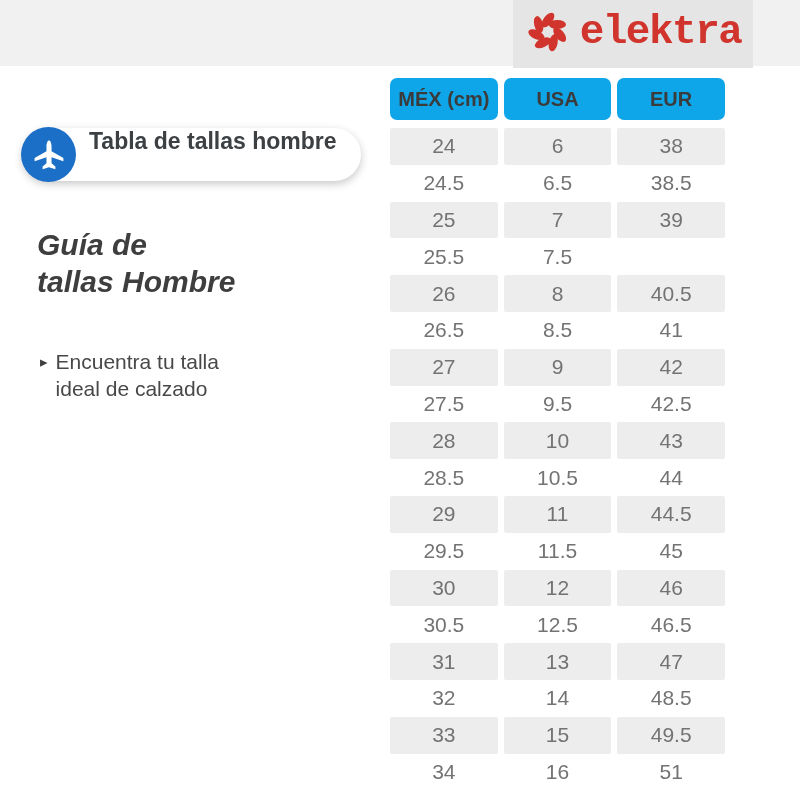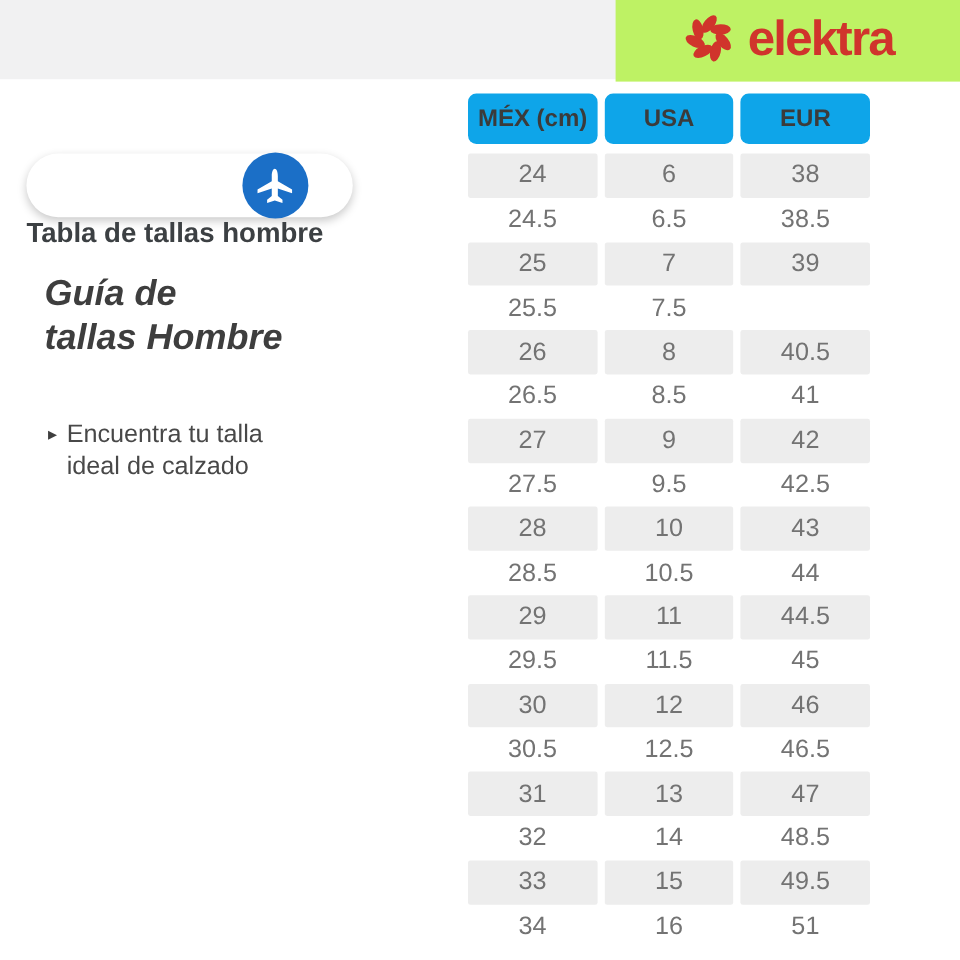--- a/index.html
+++ b/index.html
@@ -5,32 +5,32 @@
   html,body{margin:0;padding:0;background:#ffffff;}
   *{box-sizing:border-box;}
   #stage{
     position:relative;width:800px;height:800px;background:#ffffff;overflow:hidden;
     font-family:"Liberation Sans", sans-serif;
   }
   
   .topstrip{position:absolute;left:0;top:0;width:800px;height:66px;background:#F1F1F2;}
   
   .banner{
-    position:absolute;left:513px;top:0;width:287px;height:68px;background:#bef264;
-    display:flex;align-items:center;justify-content:center;gap:9px;
+    position:absolute;left:513px;top:0;width:240px;height:68px;background:#e5e5e5;
+    display:flex;align-items:center;justify-content:center;gap:9px;font-family:Liberation Mono, monospace;
   }
   .wordmark{
     font-size:41px;font-weight:700;color:#D0342C;letter-spacing:-1.5px;line-height:1;
     margin-top:-4px;
   }
   
   .pill{
     position:absolute;left:22px;top:128px;height:53px;
-    display:flex;align-items:flex-end;background:#ffffff;border-radius:28px;
-    box-shadow:0 3px 8px rgba(0,0,0,0.22);padding-right:24px;flex-direction:column;
+    display:flex;align-items:flex-start;background:#ffffff;border-radius:28px;
+    box-shadow:0 3px 8px rgba(0,0,0,0.22);padding-right:24px;
   }
   .pill .circle{
     width:55px;height:55px;border-radius:50%;background:#1B6FC7;flex:0 0 auto;
     display:flex;align-items:center;justify-content:center;margin:-1px 13px -1px -1px;
   }
   .pill .label{font-size:23px;font-weight:700;color:#3C4043;white-space:nowrap;}
   
   .heading{
     position:absolute;left:37px;top:226px;font-size:30px;font-weight:700;color:#3E3E3E;
     line-height:37px;

